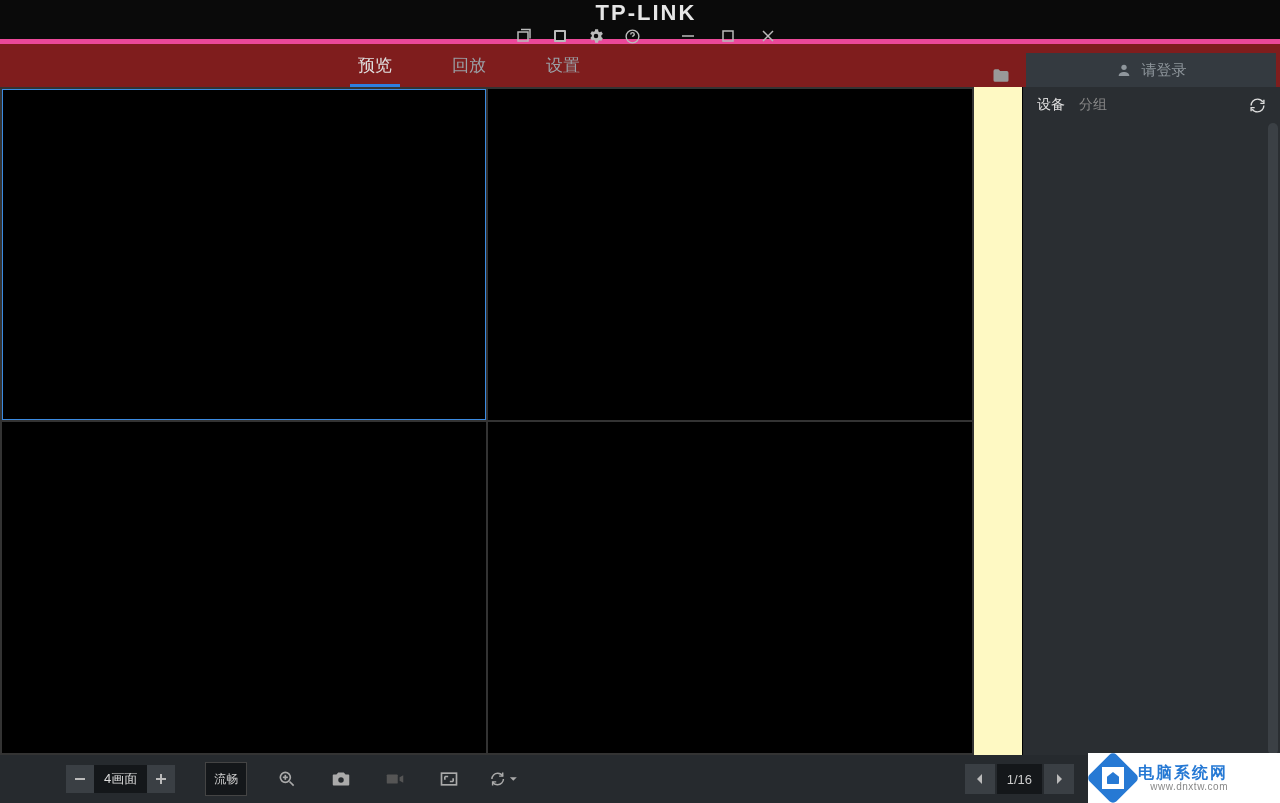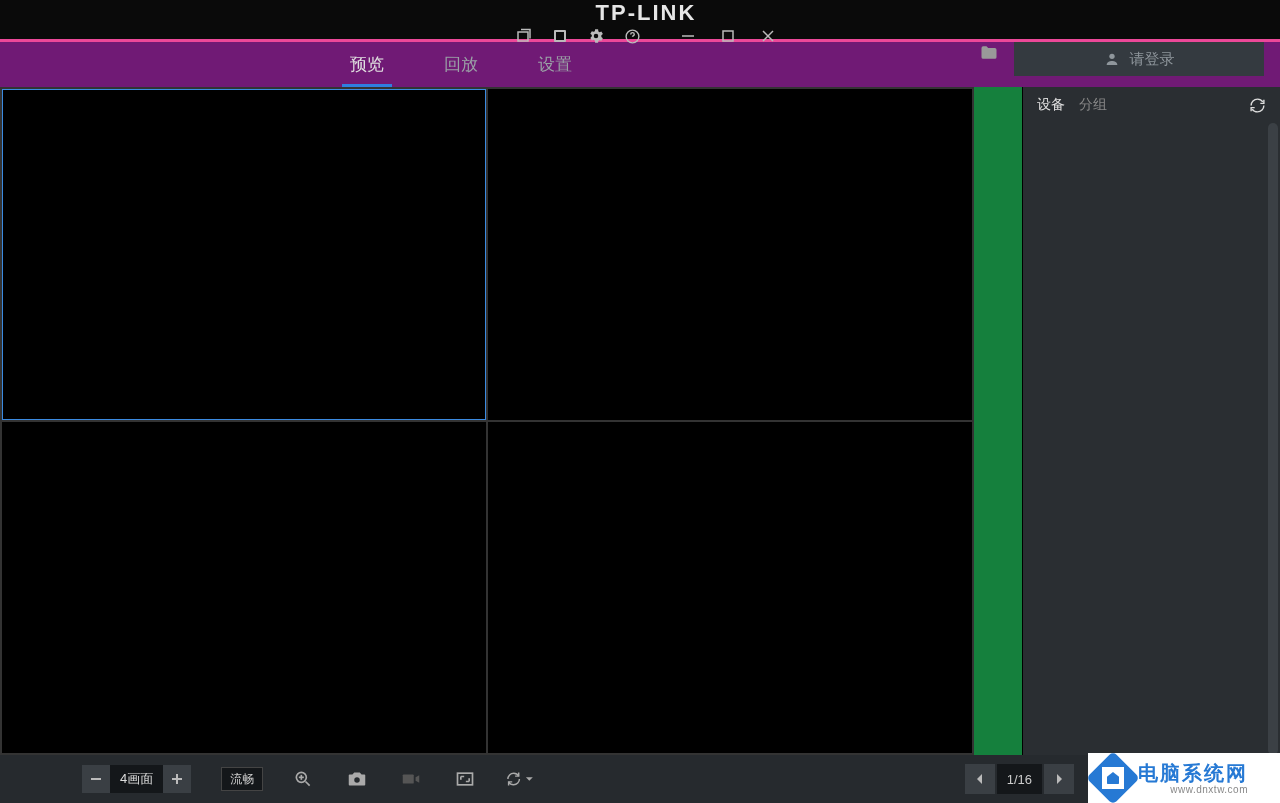--- a/index.html
+++ b/index.html
@@ -23,47 +23,48 @@
     letter-spacing: 2px;
     font-family: Arial, sans-serif;
   }
   .titlebar-right { display: flex; align-items: center; gap: 16px; }
   .tb-icon { width: 20px; height: 20px; display:flex; align-items:center; justify-content:center; color:#bbb; cursor:pointer; }
   .window-controls { display:flex; gap: 20px; margin-left: 20px; }
 
   
   .navbar {
     height: 48px;
-    background: #701a75;
+    background: #7f1d1d;
     display: flex;
     align-items: stretch;
-    border-top: 3px solid #ec4899;
+    border-top: 5px solid #ec4899;
+    gap: 8px;
   }
   .nav-spacer-left { width: 350px; }
   .nav-tabs { display:flex; align-items: stretch; gap: 60px; }
   .nav-tab {
     display:flex; align-items:center;
     color:#9aa0a6; font-size:17px; cursor:pointer; position:relative;
   }
   .nav-tab.active { color:#e0e0e0; }
   .nav-tab.active::after {
     content:""; position:absolute; left:-8px; right:-8px; bottom:0; height:3px; background:#2f7fe0;
   }
-  .nav-right { margin-left:auto; display:flex; align-items:flex-start; gap:14px; padding-right:16px; }
+  .nav-right { margin-left:auto; display:flex; align-items:flex-end; gap:14px; padding-right:4px; }
   .folder-icon { width:22px; height:22px; color:#999; cursor:pointer; display:flex; align-items:center; justify-content:center;}
   .login-btn {
     width: 250px; height:34px; background:#343a40; display:flex; align-items:center; justify-content:center;
     gap:10px; color:#8f969c; cursor:pointer; font-size:15px;
   }
 
   
   .main {
     height: calc(803px - 39px - 48px - 48px);
     display:flex;
-    background:#15803d;
+    background:#fef9c3;
     gap:48px;
   }
   .video-grid {
     flex:1;
     display:grid;
     grid-template-columns: 1fr 1fr;
     grid-template-rows: 1fr 1fr;
     gap:2px;
     background:#333;
     border: 2px solid #333;
@@ -85,30 +86,30 @@
   .sidebar-head .st.active { color:#e0e0e0; }
   .sidebar-head .refresh { margin-left:auto; color:#ddd; cursor:pointer; }
   .sidebar-body { flex:1; position:relative; }
   .sidebar-scrollbar { position:absolute; right:2px; top:0; bottom:0; width:10px; background:#3b4045; border-radius:5px; }
 
   
   .bottombar {
     height:48px; background:#262a2e; display:flex; align-items:center; padding:0 14px; gap:12px;
     position:relative;
   }
-  .split-group { display:flex; margin-left:68px; }
+  .split-group { display:flex; margin-left:52px; }
   .sq-btn {
     width:28px; height:28px; background:#3a3f44; display:flex; align-items:center; justify-content:center;
     color:#bbb; cursor:pointer; font-size:18px;
   }
   .split-label {
     height:28px; background:#14171a; color:#ddd; font-size:13px; display:flex; align-items:center; padding:0 10px;
   }
   .stream-label {
-    height:24px; background:#14171a; color:#ccc; font-size:12px; padding:0 8px; display:flex; align-items:center;
+    height:34px; background:#14171a; color:#ccc; font-size:12px; padding:0 8px; display:flex; align-items:center;
     border:1px solid #444; margin-left:18px; cursor:pointer;
   }
   .tool-icon {
     width:28px; height:28px; color:#aaa; display:flex; align-items:center; justify-content:center; cursor:pointer;
     margin-left:14px;
   }
   .tool-icon.disabled { color:#555; cursor:default; }
   .pager { position:absolute; right:206px; display:flex; align-items:center; gap:2px; }
   .pager .pg-btn { width:30px; height:30px; background:#3a3f44; color:#bbb; display:flex; align-items:center; justify-content:center; cursor:pointer; }
   .pager .pg-label { height:30px; background:#14171a; color:#ccc; padding:0 10px; display:flex; align-items:center; font-size:13px;text-align:right; }
@@ -117,21 +118,21 @@
   .watermark {
     position:fixed; right:0; bottom:0; width:192px; height:50px; background:#fff;
     display:flex; align-items:center; gap:6px; padding:4px 6px;
   }
   .wm-badge {
     width:38px; height:38px; border-radius:5px; background:#2679d4; display:flex; align-items:center; justify-content:center;
     transform: rotate(45deg);
   }
   .wm-badge-inner { width:22px; height:22px; background:#fff; transform: rotate(-45deg); display:flex; align-items:center; justify-content:center;}
   .wm-text { display:flex; flex-direction:column; line-height:1.1; }
-  .wm-cn { font-size:20px; color:#2679d4; font-weight:bold; letter-spacing:2px; }
+  .wm-cn { font-size:16px; color:#2679d4; font-weight:bold; letter-spacing:2px; }
   .wm-en { font-size:10px; color:#888; letter-spacing:0.5px;text-align:right; }
 
   svg { display:block; }
 </style>
 </head>
 <body>
 
 <div class="titlebar">
   <div class="logo">TP-LINK</div>
   <div class="titlebar-right">

